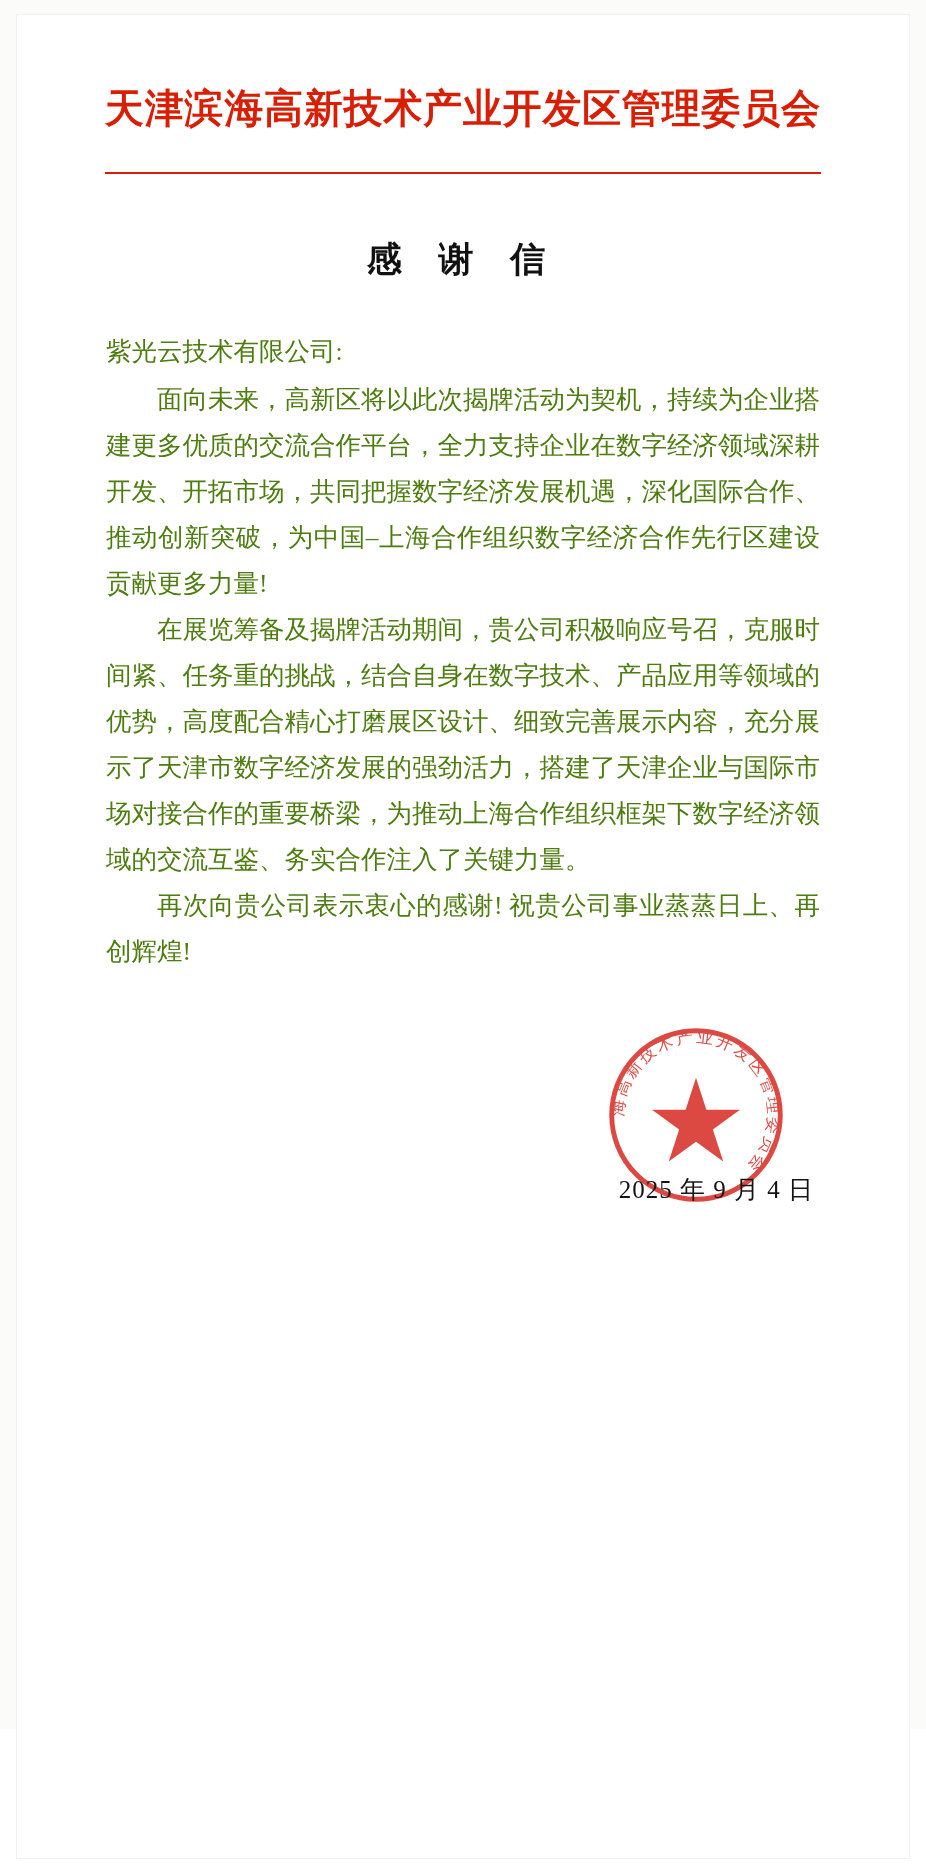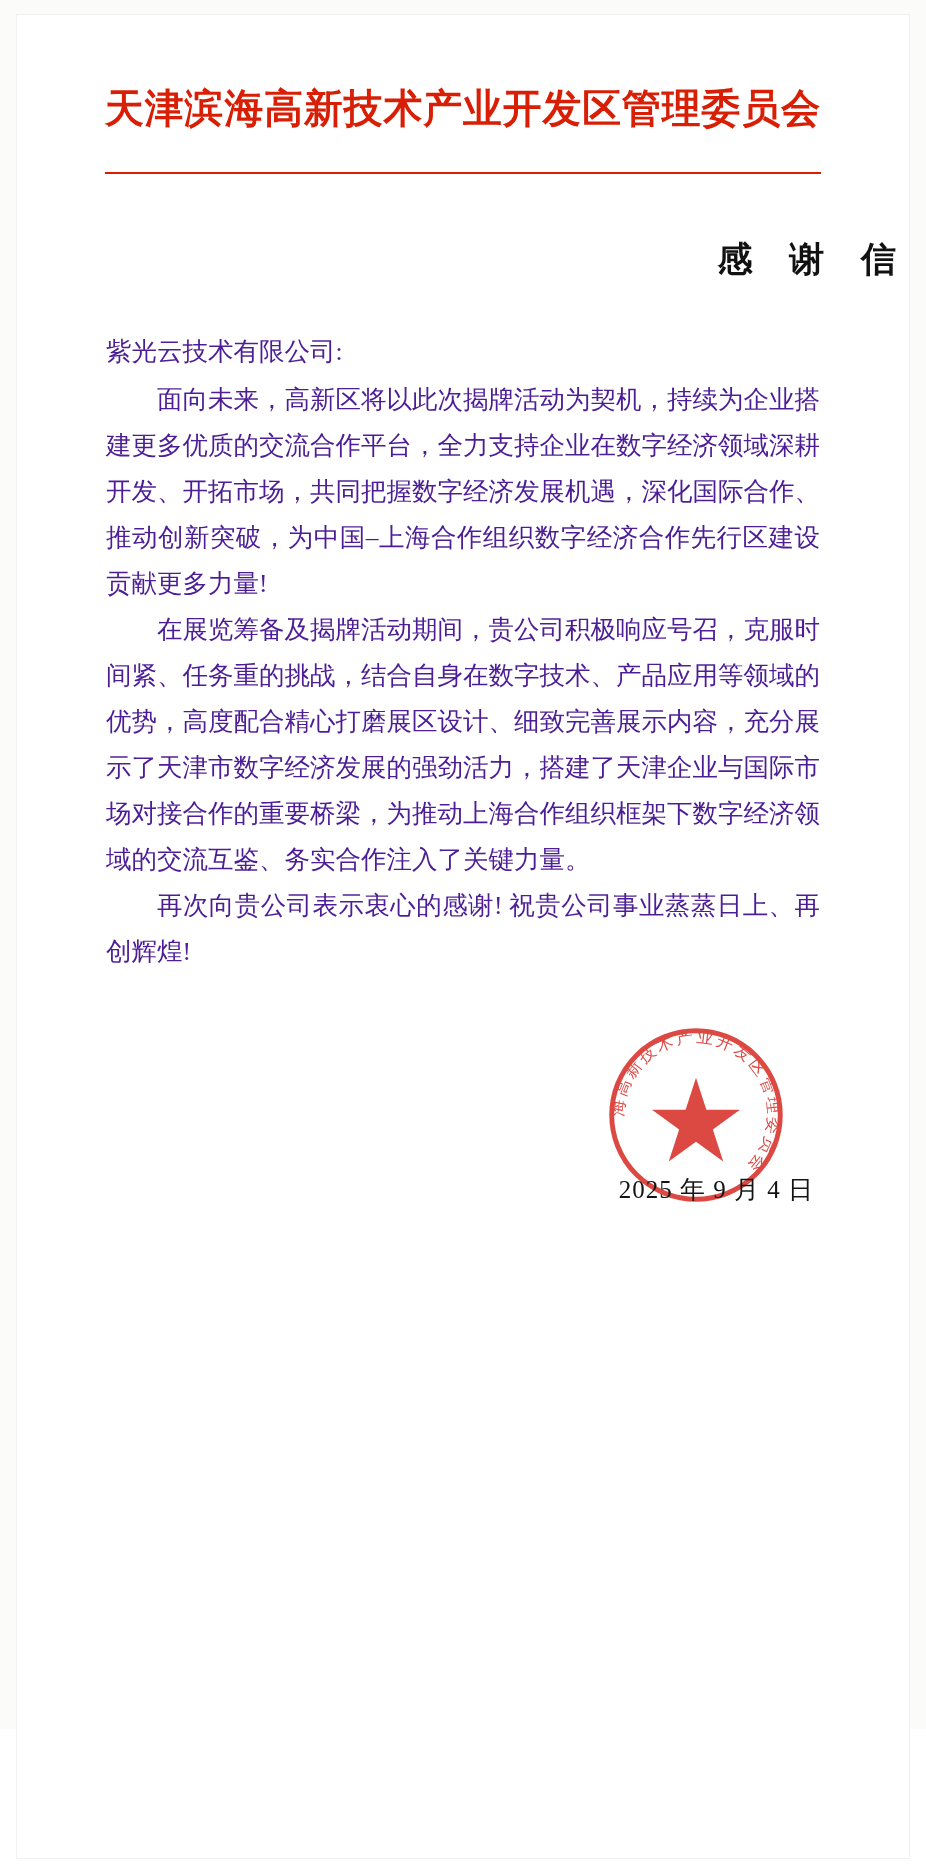--- a/index.html
+++ b/index.html
@@ -51,33 +51,33 @@
   .letterhead-rule {
     margin: 42px auto 0 auto;
     width: 716px;
     height: 2px;
     background: #d81f06;
   }
 
   
   .doc-title {
     margin-top: 62px;
-    text-align: right;
+    text-align: center;
     font-family: "Liberation Serif", "DejaVu Serif", serif;
     font-weight: bold;
     font-size: 35px;
     letter-spacing: 14px;
     color: #111111;
   }
 
   
   .body-wrap {
     margin: 46px auto 0 auto;
     width: 714px;
-    color: #4c1d95;
+    color: #4d7c0f;
     font-size: 25.5px;
     line-height: 46px;
     text-align: justify;
     text-justify: inter-ideograph;
   }
   .salutation {
     margin: 0 0 2px 0;
     font-size: 25.5px;
     line-height: 46px;
   }

